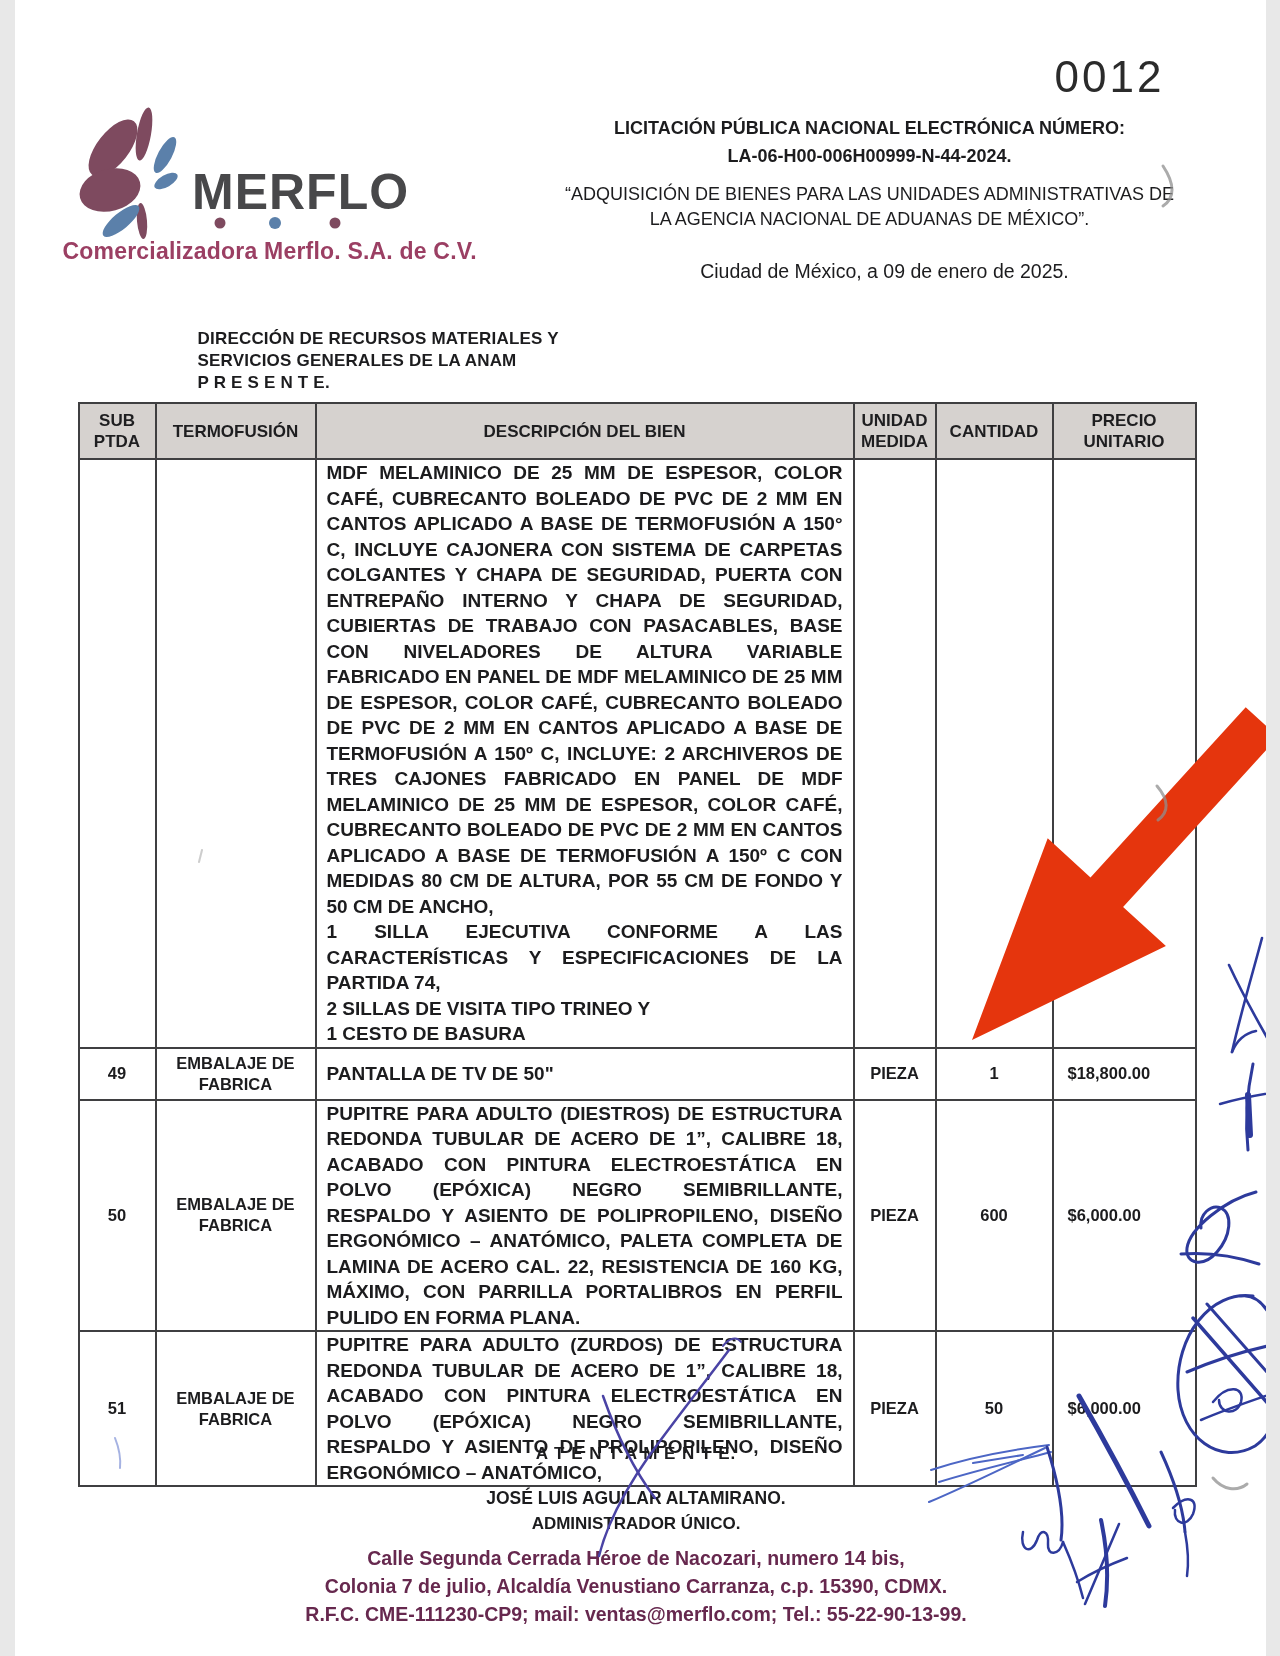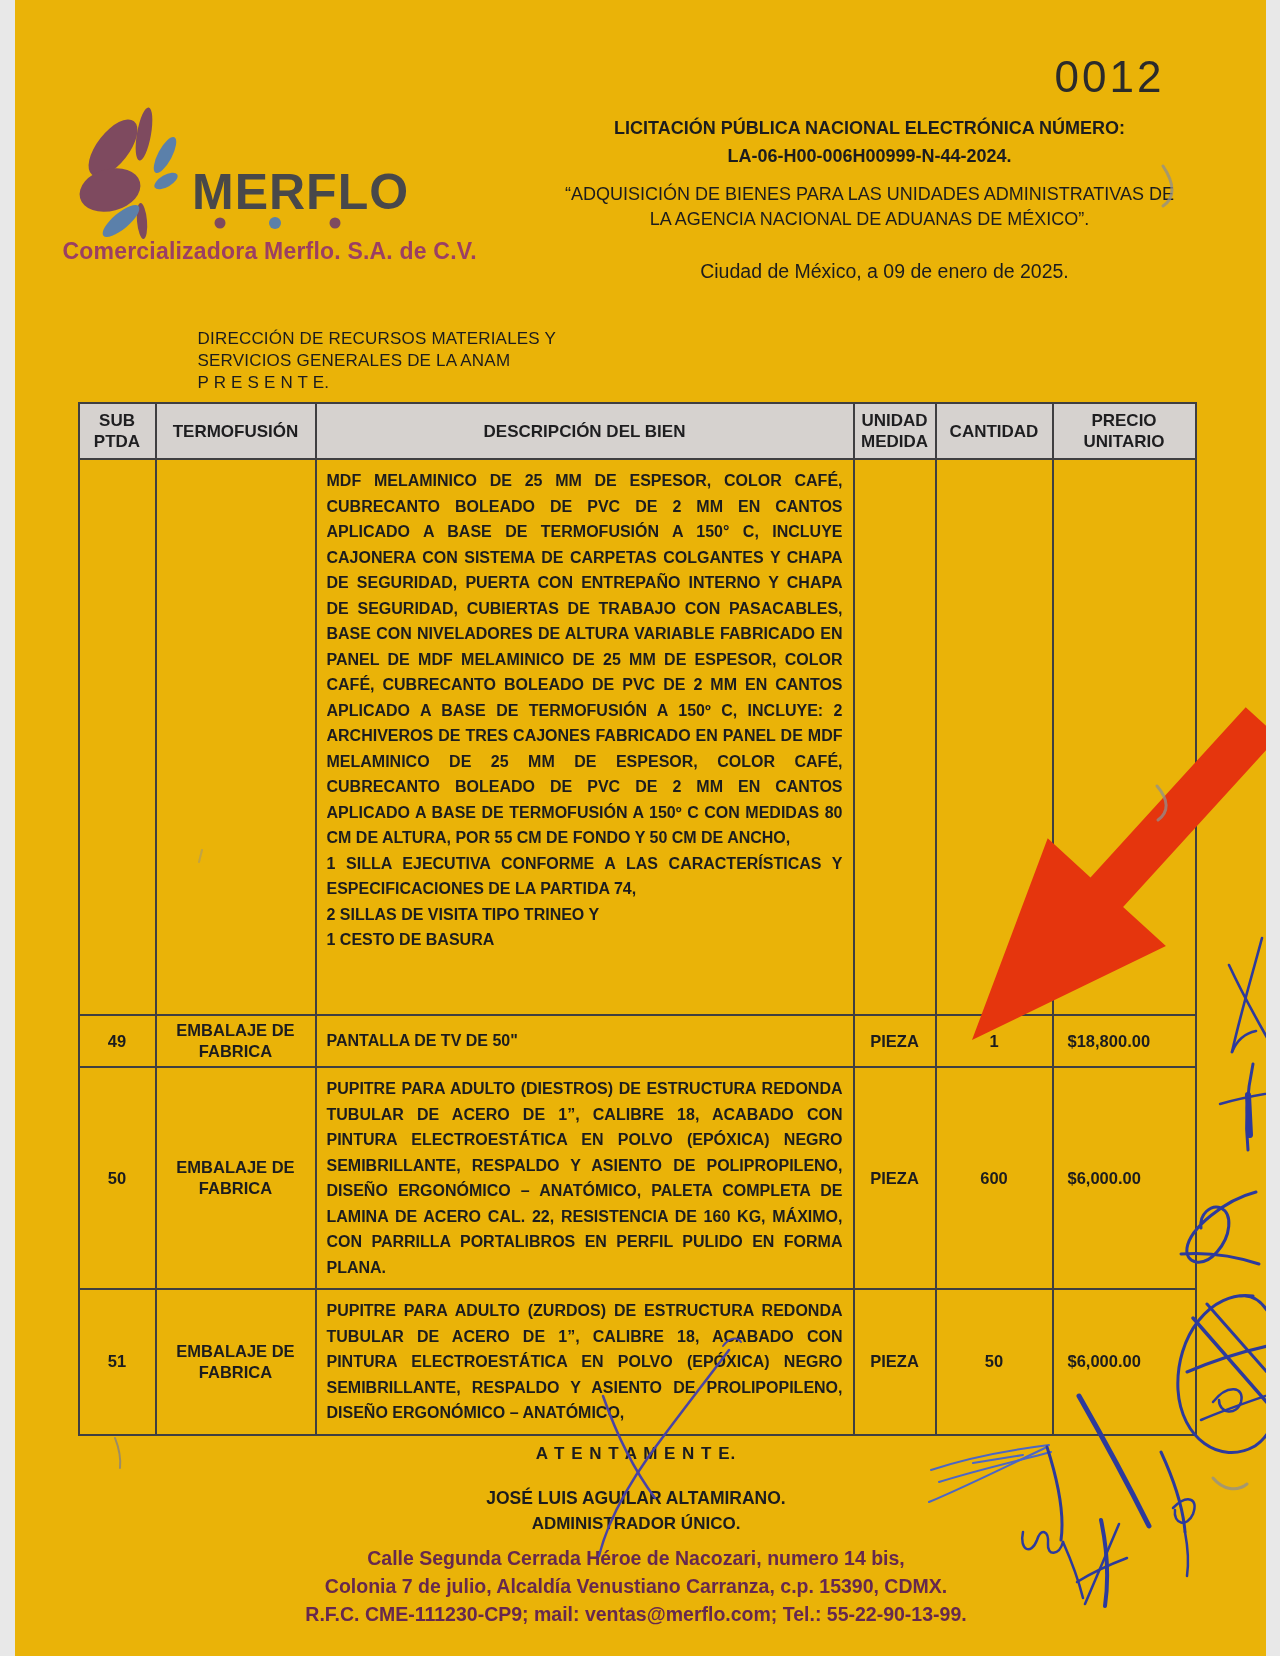--- a/index.html
+++ b/index.html
@@ -1,19 +1,19 @@
 <!DOCTYPE html>
 <html><head>
 <meta charset="utf-8">
 <style>
   * { margin:0; padding:0; box-sizing:border-box; }
   body { background:#e8e8e8; }
   .page {
     position:relative; width:1251px; height:1656px; margin:0 auto;
-    background:#eab308; overflow:hidden;
+    background:#ffffff; overflow:hidden;
     font-family:"Liberation Sans", sans-serif; color:#1c1c1e;
   }
   
   .page-number {
     position:absolute; left:1040px; top:52px;
     font-size:44px; font-weight:400; letter-spacing:3px; color:#2b2b2b;
   }
   
   .logo-svg { position:absolute; left:55px; top:95px; }
   .company-name {
@@ -26,40 +26,40 @@
   }
   .hdr-l1 { font-size:18px; font-weight:600; }
   .hdr-l2 { font-size:18px; font-weight:700; margin-top:7px; }
   .hdr-l3 { font-size:19px; font-weight:600; margin-top:17px; }
   .hdr-l4 { font-size:18px; font-weight:400; margin-top:15px; max-width:620px;
             margin-left:auto; margin-right:auto; line-height:25px; }
   .hdr-date { font-size:19.5px; font-weight:500; margin-top:28px; padding-left:30px; }
   
   .addressee {
     position:absolute; left:183px; top:328px;
-    font-size:17px; font-weight:400; line-height:22px; letter-spacing:0.2px;
+    font-size:17px; font-weight:700; line-height:22px; letter-spacing:0.2px;
   }
   
   .items-table {
     position:absolute; left:63px; top:402px;
     border-collapse:collapse; table-layout:fixed; width:1117px;
     font-family:"Liberation Sans", sans-serif;
   }
   .items-table th, .items-table td { border:2px solid #3f3f41; }
   .items-table th {
     background:#d6d2cf; font-size:17px; font-weight:700; color:#1e1e20;
     padding:4px 2px; height:56px; line-height:21px;
   }
   .items-table td {
     font-size:16.5px; font-weight:600; text-align:center; vertical-align:middle;
     padding:4px; line-height:21px;
   }
   .items-table td.desc {
-    text-align:justify; vertical-align:top; padding:8px 10px;
-    font-size:16px; line-height:25.5px; white-space:pre-line;
+    text-align:justify; vertical-align:top; padding:0 10px;
+    font-size:19px; line-height:25.5px; white-space:pre-line;
   }
   .items-table td.price { text-align:left; padding-left:14px;border-radius:22px; }
   .items-table td.subp { font-weight:700; }
   .row-cont td.desc { height:556px; }
   .row-49 td { height:50px; }
   .row-49 td.desc { vertical-align:middle; }
   
   .footer-block {
     position:absolute; left:63px; top:1444px; width:1117px; text-align:center;
   }

